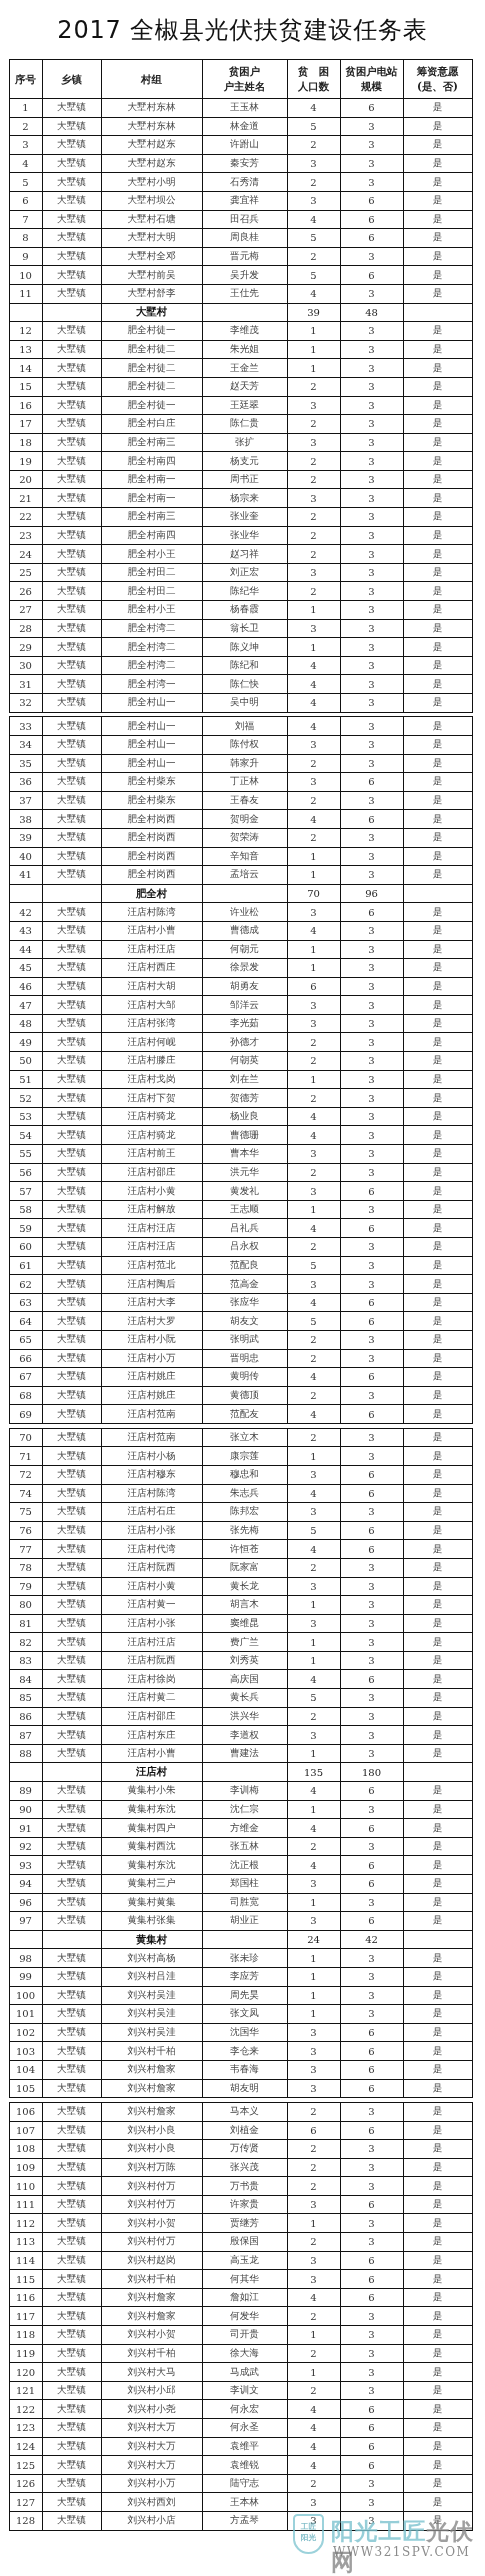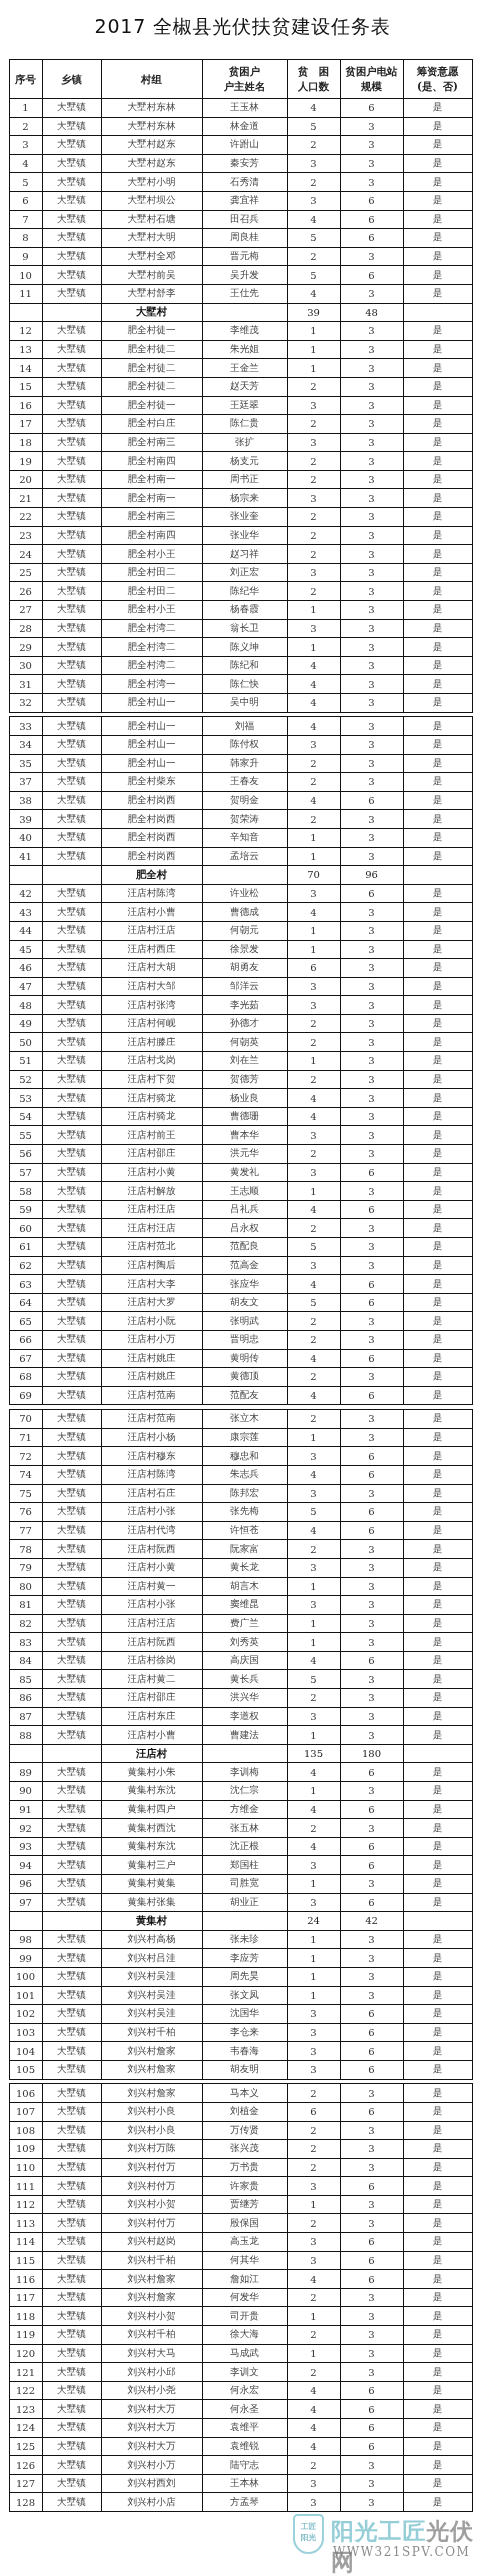--- a/index.html
+++ b/index.html
@@ -1,20 +1,20 @@
 <!DOCTYPE html>
 <html style="font-size:12.3px"><head>
 <meta charset="utf-8">
 <style>
   html, body { margin: 0; padding: 0; background: #ffffff; }
   body { width: 485px; height: 2576px; overflow: hidden; position: relative;
          font-family: "DejaVu Serif", "Liberation Serif", serif; color: #222; }
   .title { position: absolute; left: 0; top: 14px; width: 485px; text-align: center;
            font-family: "DejaVu Sans", "Liberation Sans", sans-serif;
-           font-size: 19px; letter-spacing: 0.8px; color: #111; }
+           font-size: 24px; letter-spacing: 0.8px; color: #111; }
   .sheet { position: absolute; left: 8.5px; top: 59px; width: 463px; }
   table { border-collapse: collapse; width: 463px; table-layout: fixed; }
   td, th { border: 1.2px solid #111; text-align: center; vertical-align: middle;
            padding: 0; overflow: hidden; white-space: nowrap; }
   th { height: 38px; font-size: 10.4px; line-height: 14.6px; font-weight: bold;
        font-family: "DejaVu Serif", serif; color: #222; }
   td { height: 17.6px; font-size: 9.6px; color: #444; }
   td.num { font-size: 10px; color: #333; }
   tr.subtotal td { color: #222; }
   tr.subtotal td.village { font-weight: bold; color: #111; font-size: 10.4px; margin-left: 12px; }
@@ -381,20 +381,29 @@
         <tr>
           <td class="num">35</td>
           <td>大墅镇</td>
           <td>肥全村山一</td>
           <td>韩家升</td>
           <td class="num">2</td>
           <td class="num">3</td>
           <td>是</td>
         </tr>
         <tr>
+          <td class="num">36</td>
+          <td>大墅镇</td>
+          <td>肥全村柴东</td>
+          <td>丁正林</td>
+          <td class="num">3</td>
+          <td class="num">6</td>
+          <td>是</td>
+        </tr>
+        <tr>
           <td class="num">37</td>
           <td>大墅镇</td>
           <td>肥全村柴东</td>
           <td>王春友</td>
           <td class="num">2</td>
           <td class="num">3</td>
           <td>是</td>
         </tr>
         <tr>
           <td class="num">38</td>

